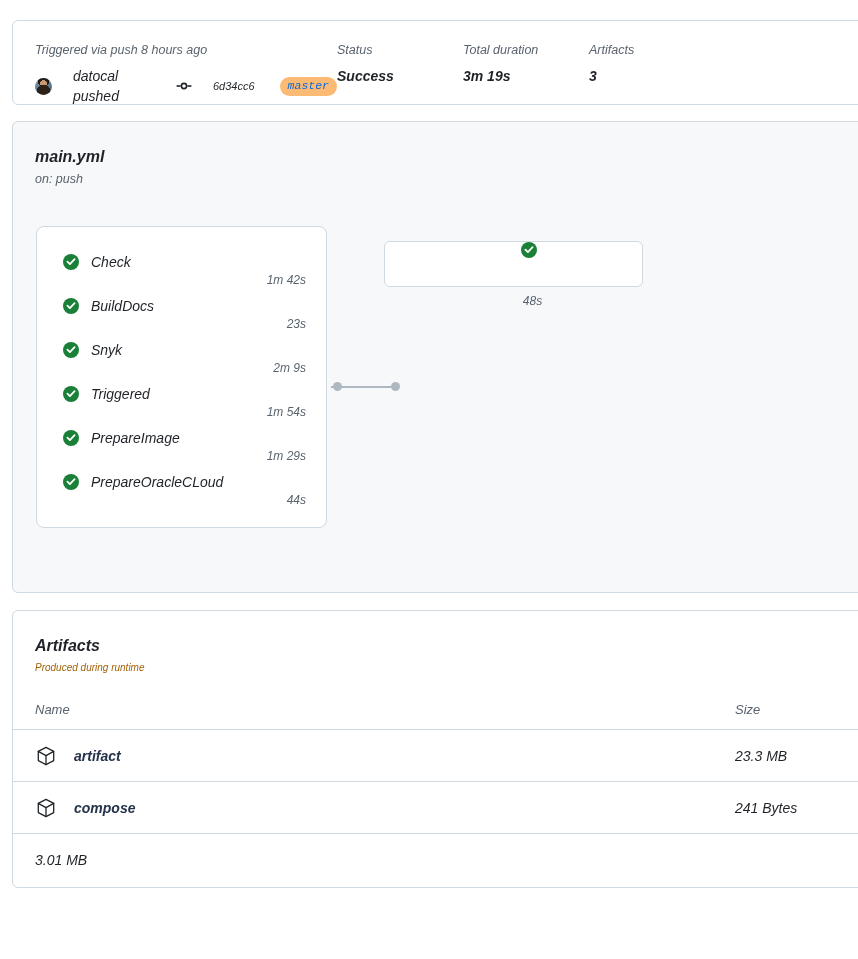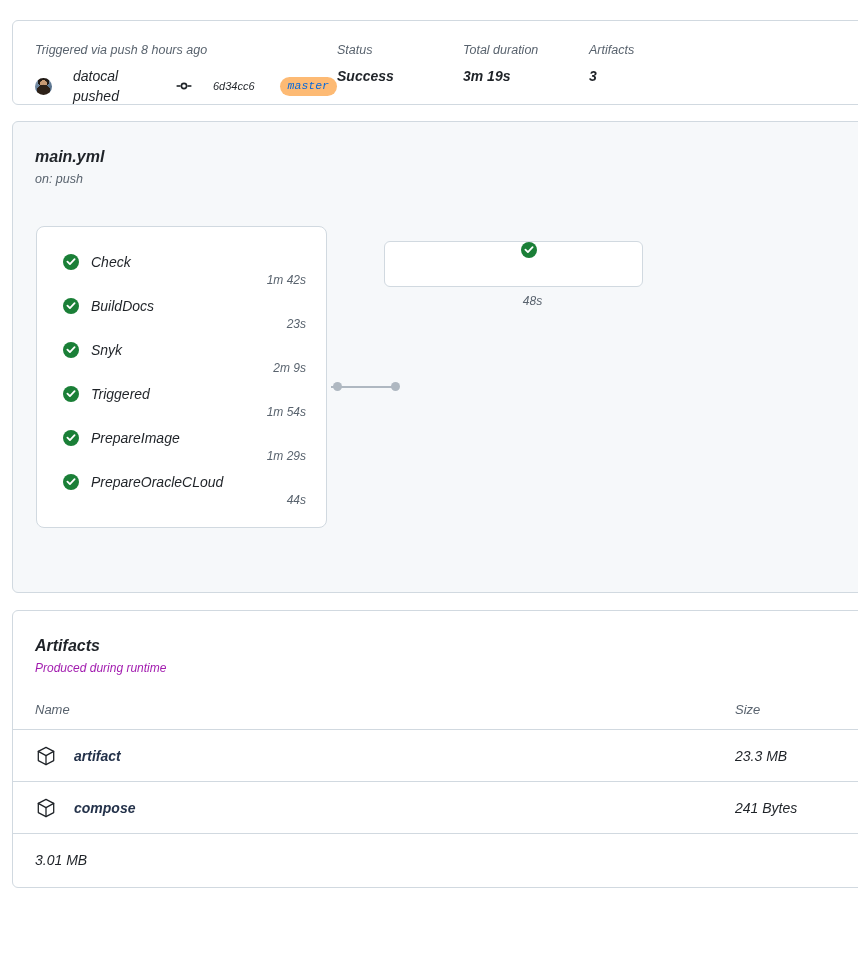--- a/index.html
+++ b/index.html
@@ -206,22 +206,22 @@
     position: absolute;
     left: 22px; top: 24px;
     font-size: 16px;
     font-weight: 700;
     color: #1f2328;
     line-height: 22px;
   }
   .af-subtitle {
     position: absolute;
     left: 22px; top: 48px;
-    font-size: 12px;
-    color: #a21caf;
+    font-size: 10px;
+    color: #a16207;
     line-height: 18px;
   }
 
   .af-table {
     position: absolute;
     left: 0; right: 0;
     top: 78px;
   }
   .af-head {
     display: flex;

